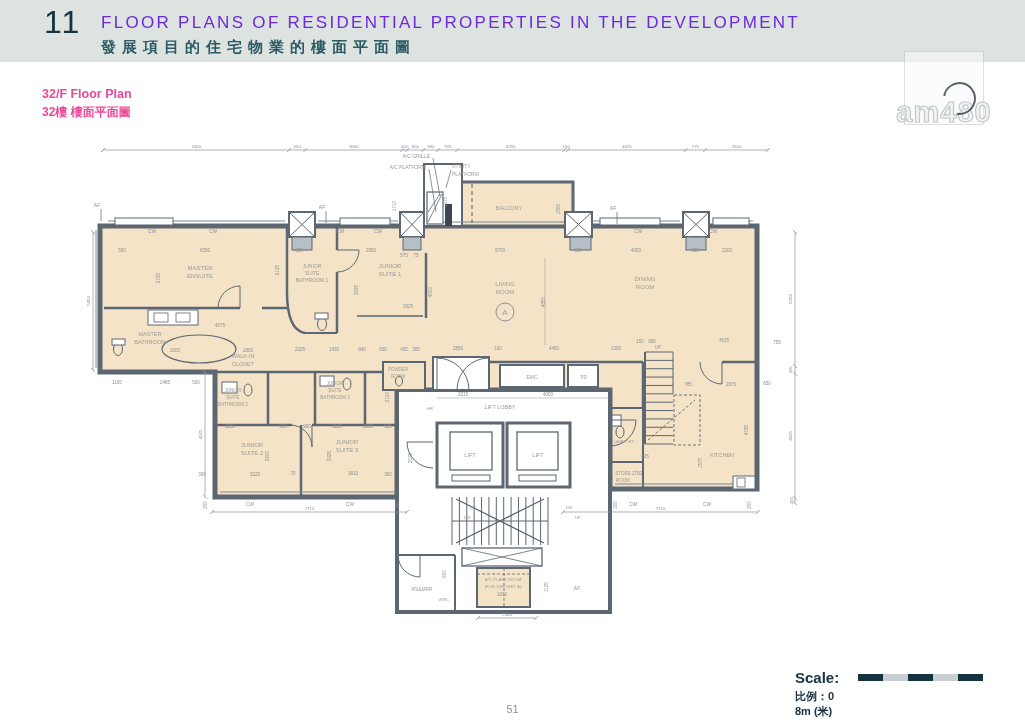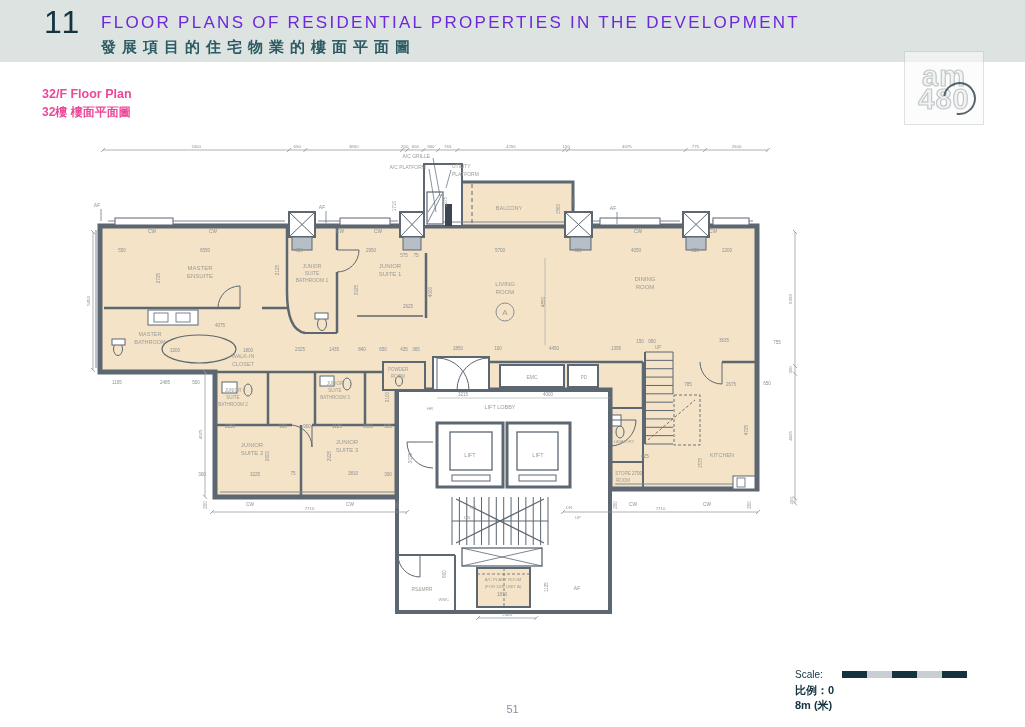--- a/index.html
+++ b/index.html
@@ -10,29 +10,29 @@
         font-size:32px;color:var(--ink,#14333f);letter-spacing:2px;}
   .htxt{position:absolute;left:101px;top:13px;}
   .hen{font-size:17px;letter-spacing:2.3px;color:#6d28d9;}
   .hzh{font-size:15px;letter-spacing:6px;color:#2b5a62;margin-top:5px;font-weight:bold;}
   .sub{position:absolute;left:42px;top:87px;color:#ec4899;}
   .sen{font-weight:bold;font-size:12.5px;}
   .szh{font-weight:bold;font-size:12px;margin-top:3px;}
   #plan{position:absolute;left:0;top:0;z-index:1;}
   .wm{position:absolute;left:905px;top:52px;width:78px;height:72px;z-index:5;
       background:rgba(250,250,250,.62);box-shadow:0 0 0 1px rgba(195,200,202,.55);
-      display:flex;flex-direction:column;align-items:center;justify-content:center;}
+      display:flex;flex-direction:row;align-items:flex-end;justify-content:center;}
   .wm .l{font-weight:bold;font-size:29px;line-height:.8;color:#f2f3f3;
          -webkit-text-stroke:1.2px #c2c7c9;letter-spacing:1px;}
   .wm .ring{position:absolute;right:7px;bottom:9px;width:29px;height:29px;
             border:2.5px solid #2e3f48;border-left-color:transparent;border-radius:50%;
             transform:rotate(-35deg);opacity:.8;}
   .scale{position:absolute;left:795px;top:669px;width:180px;z-index:2;color:var(--ink,#14333f);}
   .srow1{display:flex;align-items:center;}
-  .srow1 .slab{font-weight:normal;font-size:10px;margin-right:19px;}
+  .srow1 .slab{font-weight:bold;font-size:15px;margin-right:19px;}
   .bar{display:flex;height:7px;}
   .bar span{height:7px;display:block;}
   .srow2{display:flex;justify-content:space-between;font-size:11px;margin-top:3px;font-weight:bold;flex-direction:column;}
   .pagenum{position:absolute;left:0;right:0;top:703px;text-align:center;
            color:#8691a2;font-size:11px;z-index:2;}
 </style>
 </head>
 <body style="--band: #dde3e1; --ink: #14333f;">
 
 <div class="band"></div>

